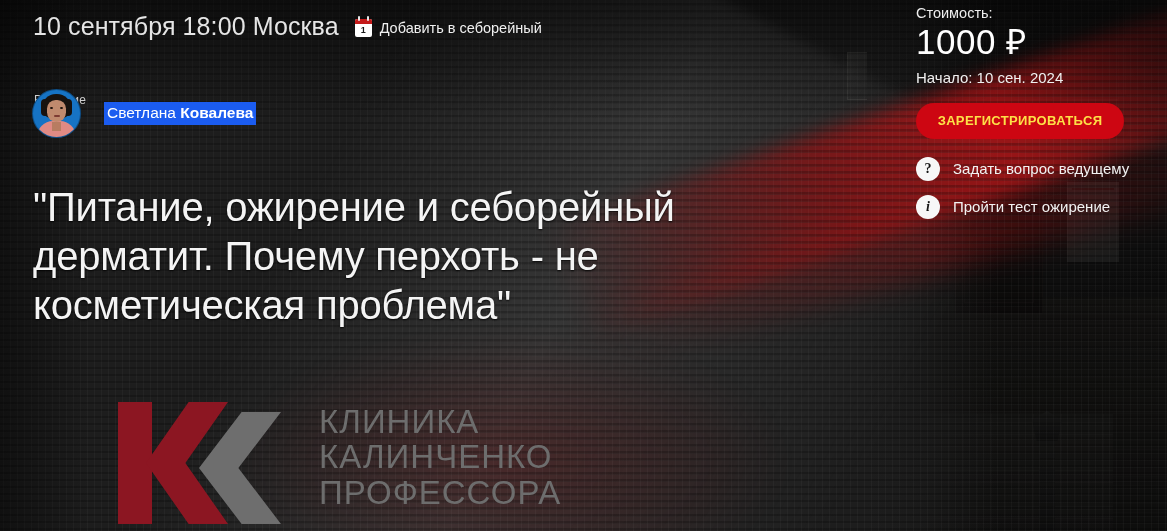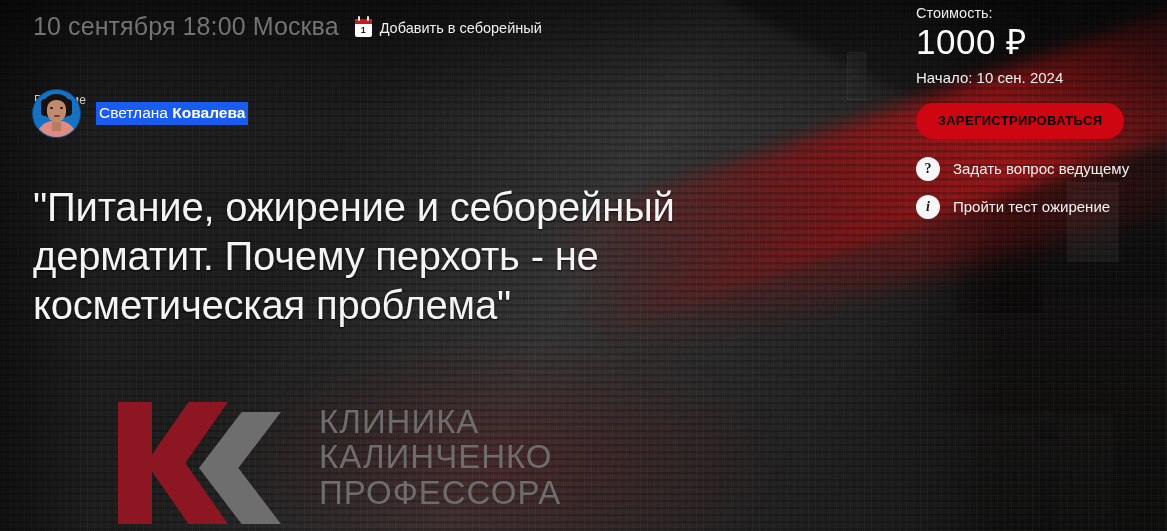--- a/index.html
+++ b/index.html
@@ -156,21 +156,21 @@
   .content { position:absolute; inset:0; }
 
   .datetime-row {
     position:absolute; left:33px; top:12px;
     display:flex; align-items:center; gap:16px;
   }
   .datetime {
     font-size: 25px;
     font-weight: 400;
     letter-spacing: .1px;
-    color:#737373;
+    color:#e5e5e5;
     white-space:nowrap;
   }
   .addcal {
     display:flex; align-items:center; gap:8px;
     cursor:pointer;
     margin-top: 3px;
   }
   .cal-icon {
     width:17px;height:18px;position:relative;display:block;
     background:#fff;border-radius:2px;
@@ -191,21 +191,21 @@
   }
   .addcal-label { font-size:14.5px; color:#f0f0f0; white-space:nowrap; }
 
   .hosts-label {
     position:absolute; left:34px; top:63px;
     font-size:12px; color:#cfcfcf; letter-spacing:.2px;margin-top:30px;
   }
 
   .host-row {
     position:absolute; left:33px; top:90px;
-    display:flex; align-items:center; gap:16px;
+    display:flex; align-items:center; gap:24px;
   }
   .avatar {
     width:47px;height:47px;border-radius:50%;
     background:#1673c4;
     position:relative; overflow:hidden;
     flex:0 0 auto;
     box-shadow:0 0 0 1px #0e4e86;
   }
   .av-hair{
     position:absolute;left:9px;top:4px;width:29px;height:24px;border-radius:14px 14px 9px 9px;
@@ -294,21 +294,21 @@
   .price-value {
     font-size:35px; line-height:1.08; font-weight:400; color:#ffffff;
     letter-spacing:.5px; margin-bottom:8px;
   }
   .start-date { font-size:15px; color:#f0f0f0; margin-bottom:17px; }
 
   .register-btn {
     display:block;
     width:208px; height:36px;
     background:#cd0612;
-    color:#000000;
+    color:#fde047;
     border:none;
     border-radius:20px;
     font-size:13px;
     font-weight:700;
     letter-spacing:.35px;
     font-family:"Liberation Sans", sans-serif;
     cursor:pointer;
     margin-bottom:18px;
   }
 

